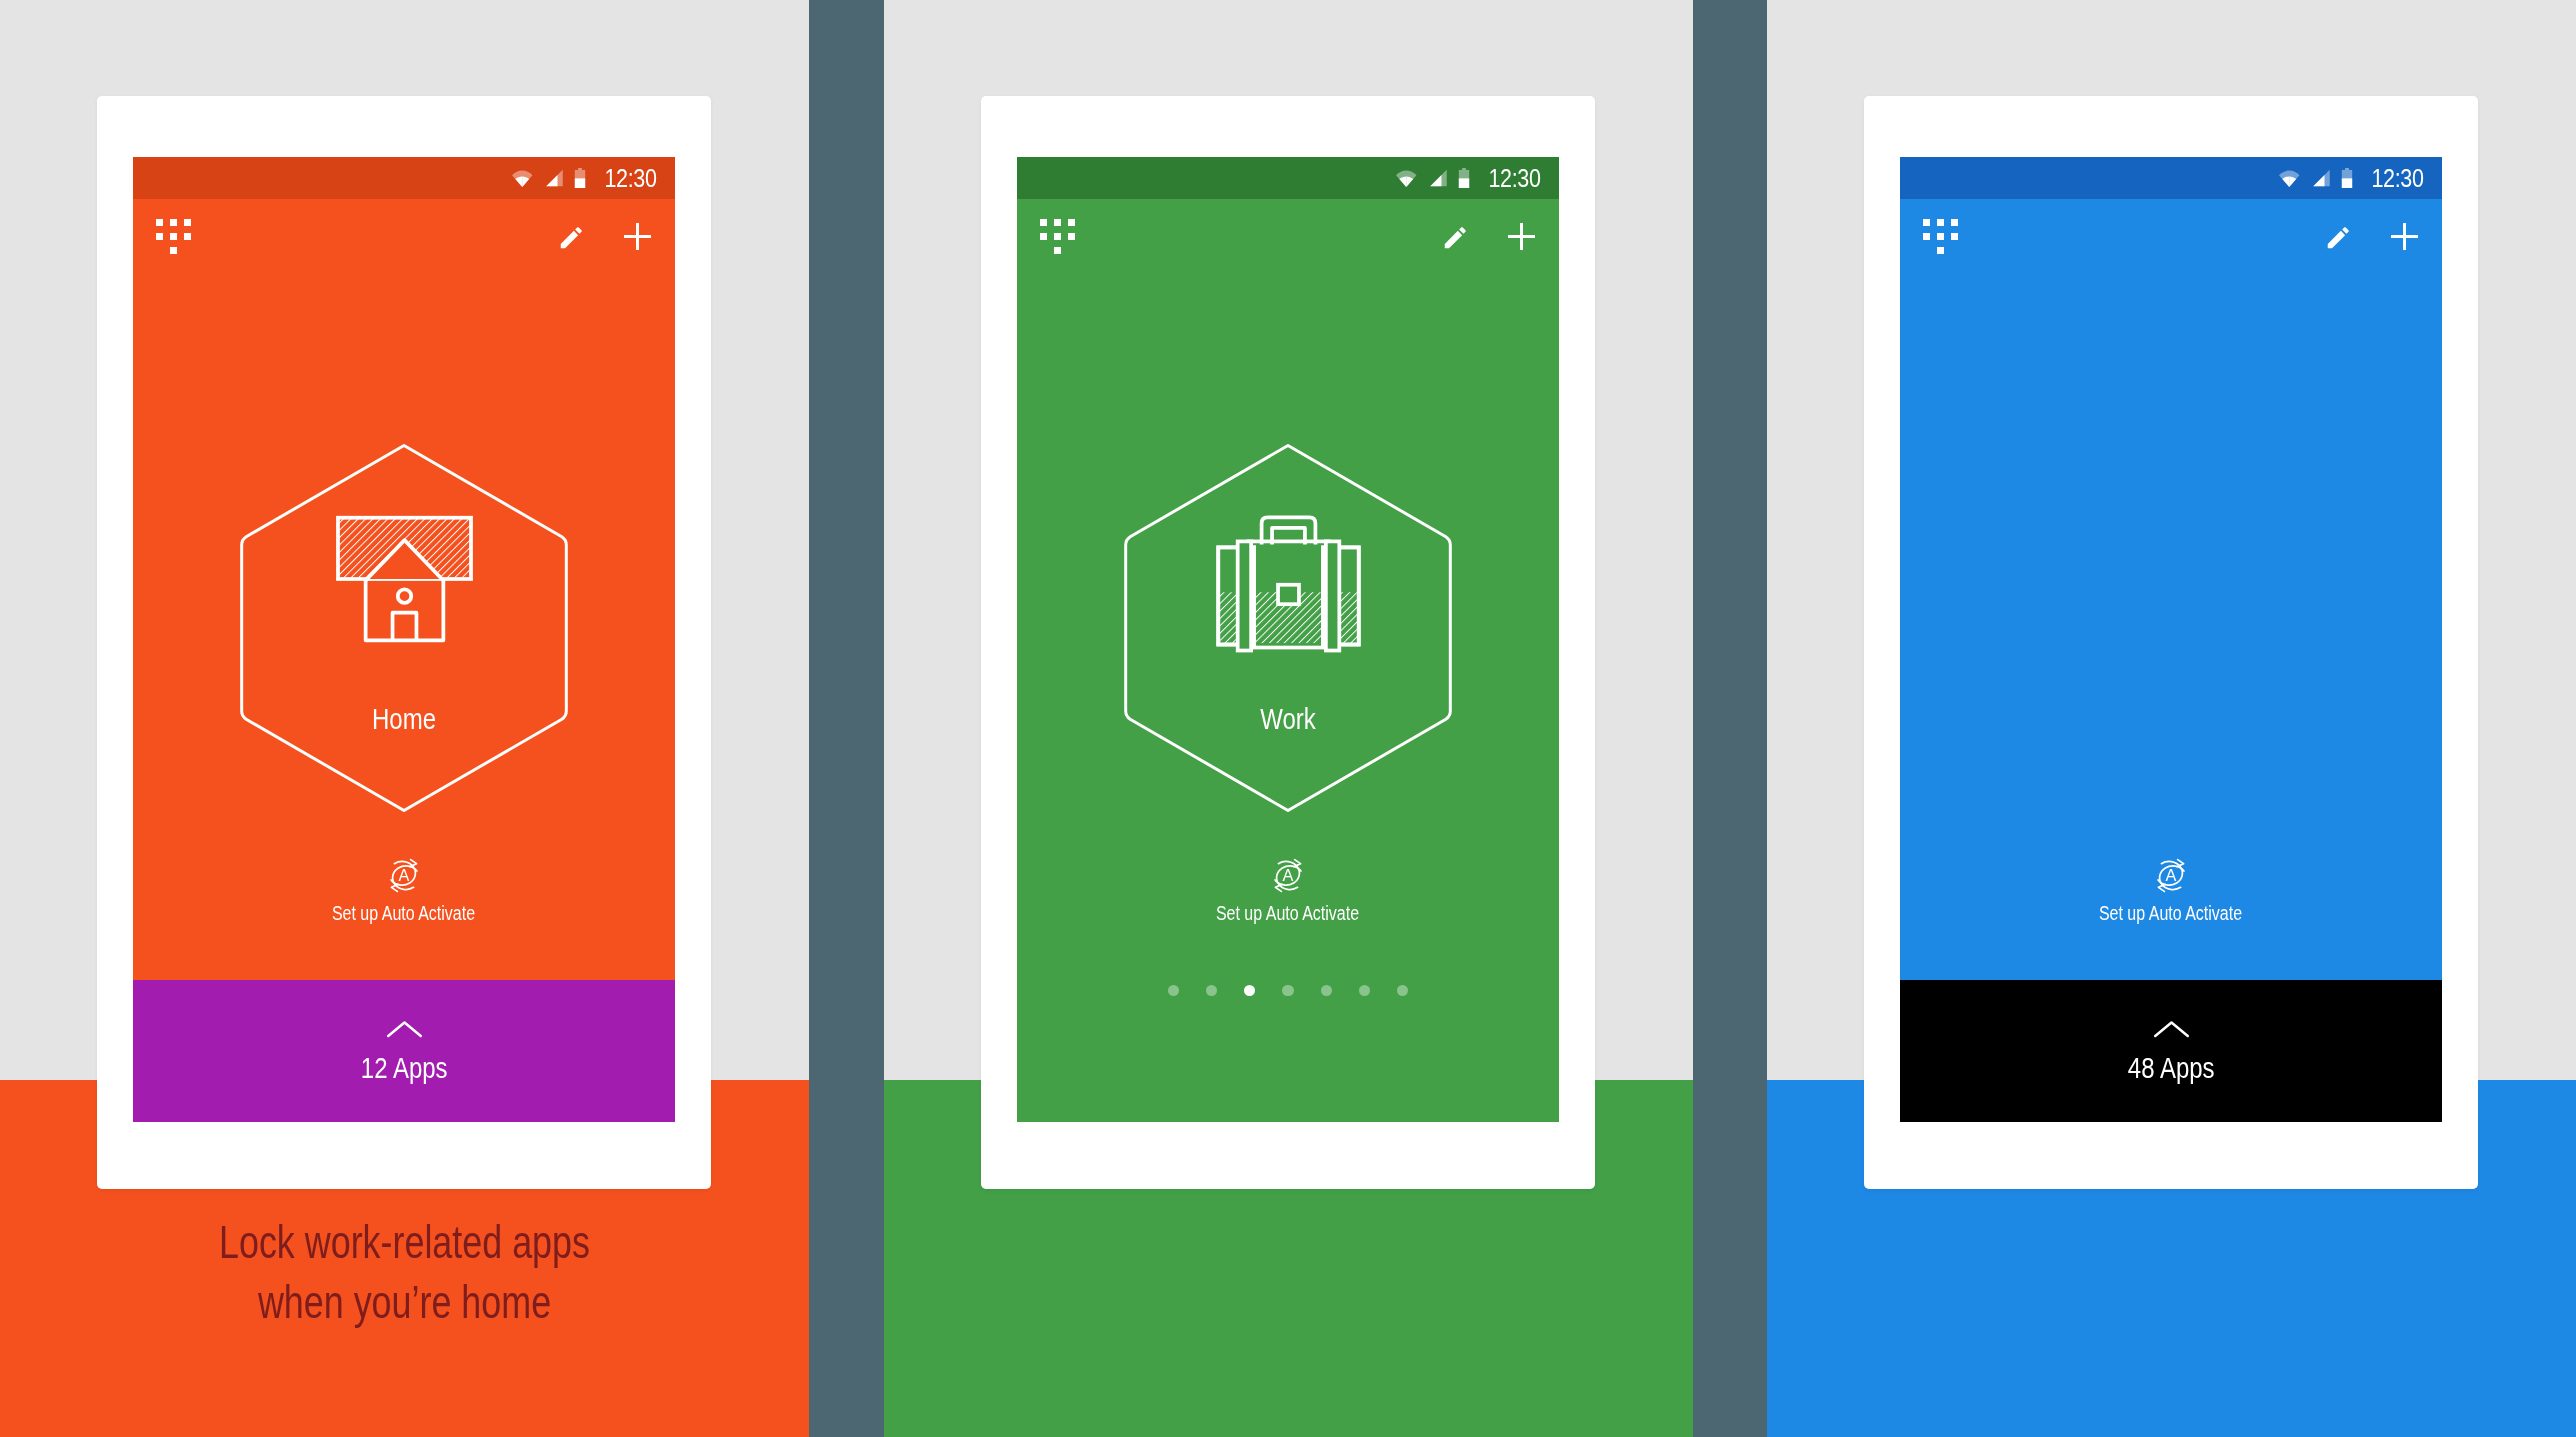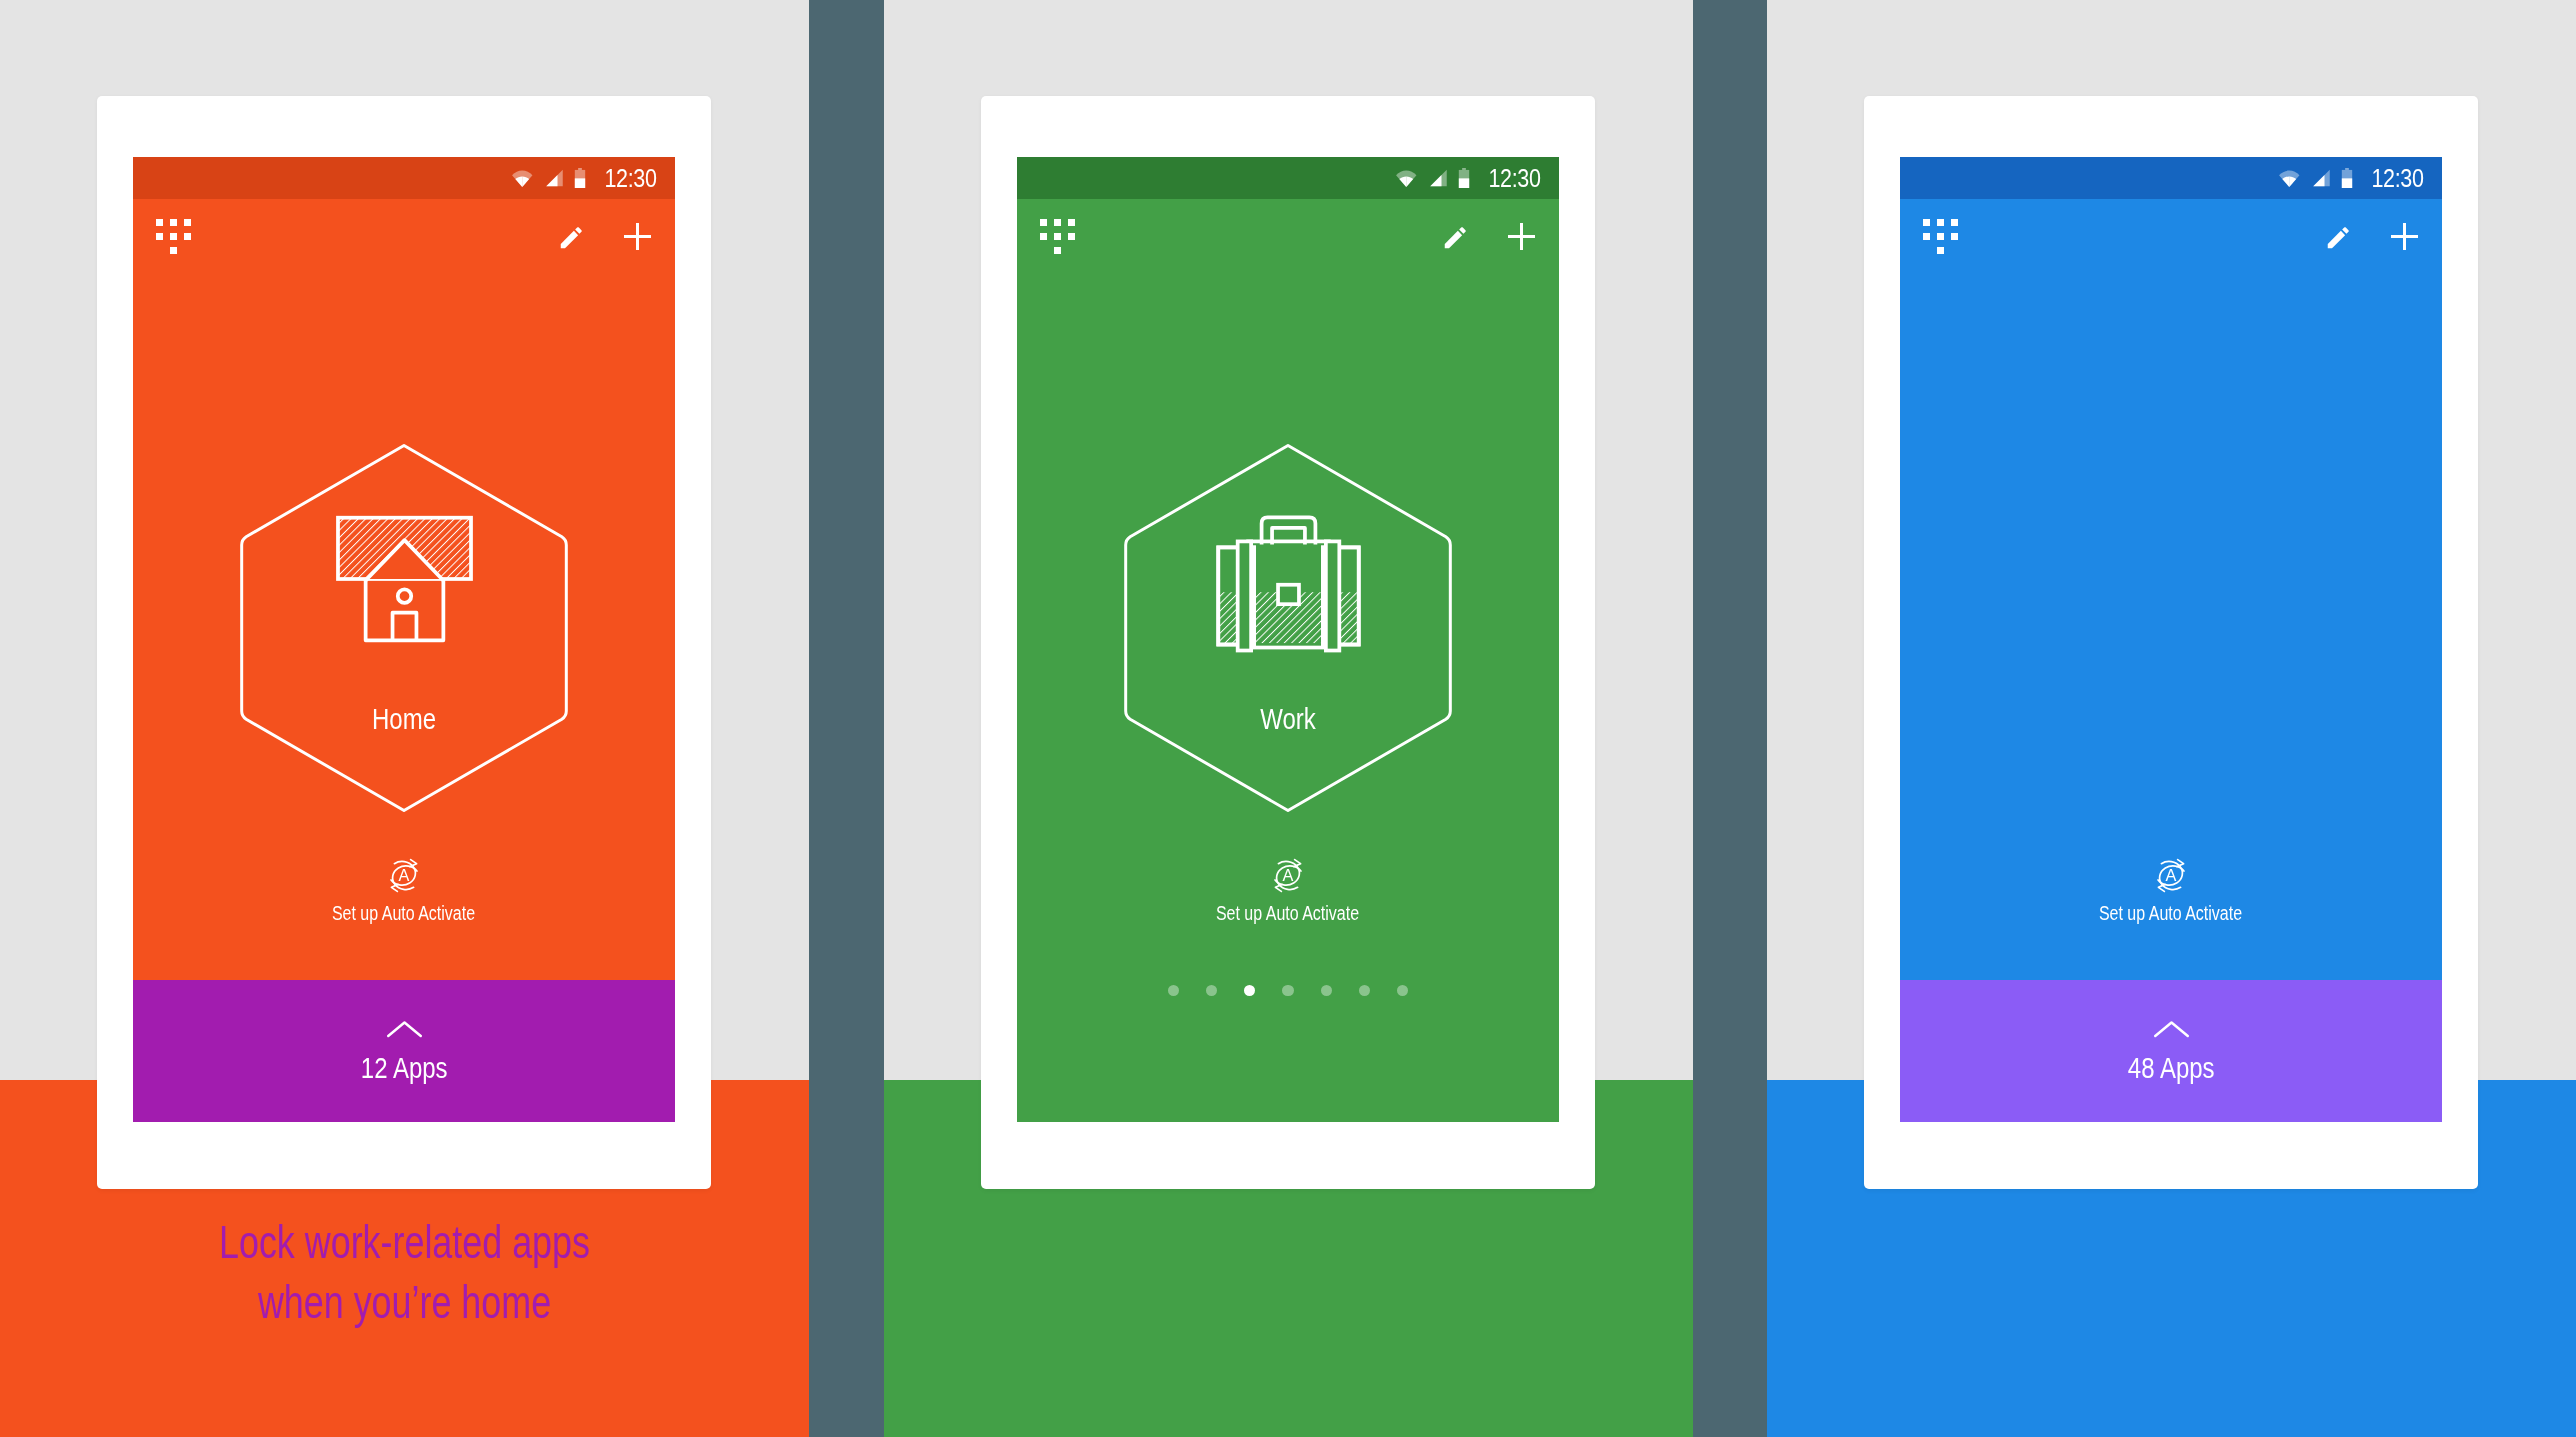--- a/index.html
+++ b/index.html
@@ -112,21 +112,21 @@
     transform:scaleX(0.80);
     white-space:nowrap;
   }
 
   
   .caption {
     position:absolute;
     left:0; right:0;
     top:1213px;
     text-align:center;
-    color:#a21caf;
+    color:#7f1d1d;
     font-size:46px;
     line-height:1.30;
     font-weight:400;
     letter-spacing:0px;
     font-family:"Liberation Sans", sans-serif;
   }
   .caption span { display:block; transform:scaleX(0.78); }
 
   svg { display:block; }
 </style>
@@ -390,21 +390,21 @@
             <div class="dots">
               <span style="background: rgba(255, 255, 255, 0.38);"></span>
               <span style="background: rgba(255, 255, 255, 0.38);"></span>
               <span style="background: rgba(255, 255, 255, 0.38);"></span>
               <span class="on"></span>
               <span style="background: rgba(255, 255, 255, 0.38);"></span>
               <span style="background: rgba(255, 255, 255, 0.38);"></span>
               <span style="background: rgba(255, 255, 255, 0.38);"></span>
             </div>
           </div>
-          <div class="drawer" style="background: #8b5cf6; align-items: center;">
+          <div class="drawer" style="background: #000000; align-items: center;">
             <svg width="37" height="22.5" viewBox="0 0 50 30">
               <path d="M3 24 L25 6 L47 24" fill="none" stroke="#ffffff" stroke-width="3.4" stroke-linecap="round" stroke-linejoin="round"></path>
             </svg>
             <div class="drawer-count">48 Apps</div>
           </div>
         </div>
       </div>
     </div>
   </div>
 

